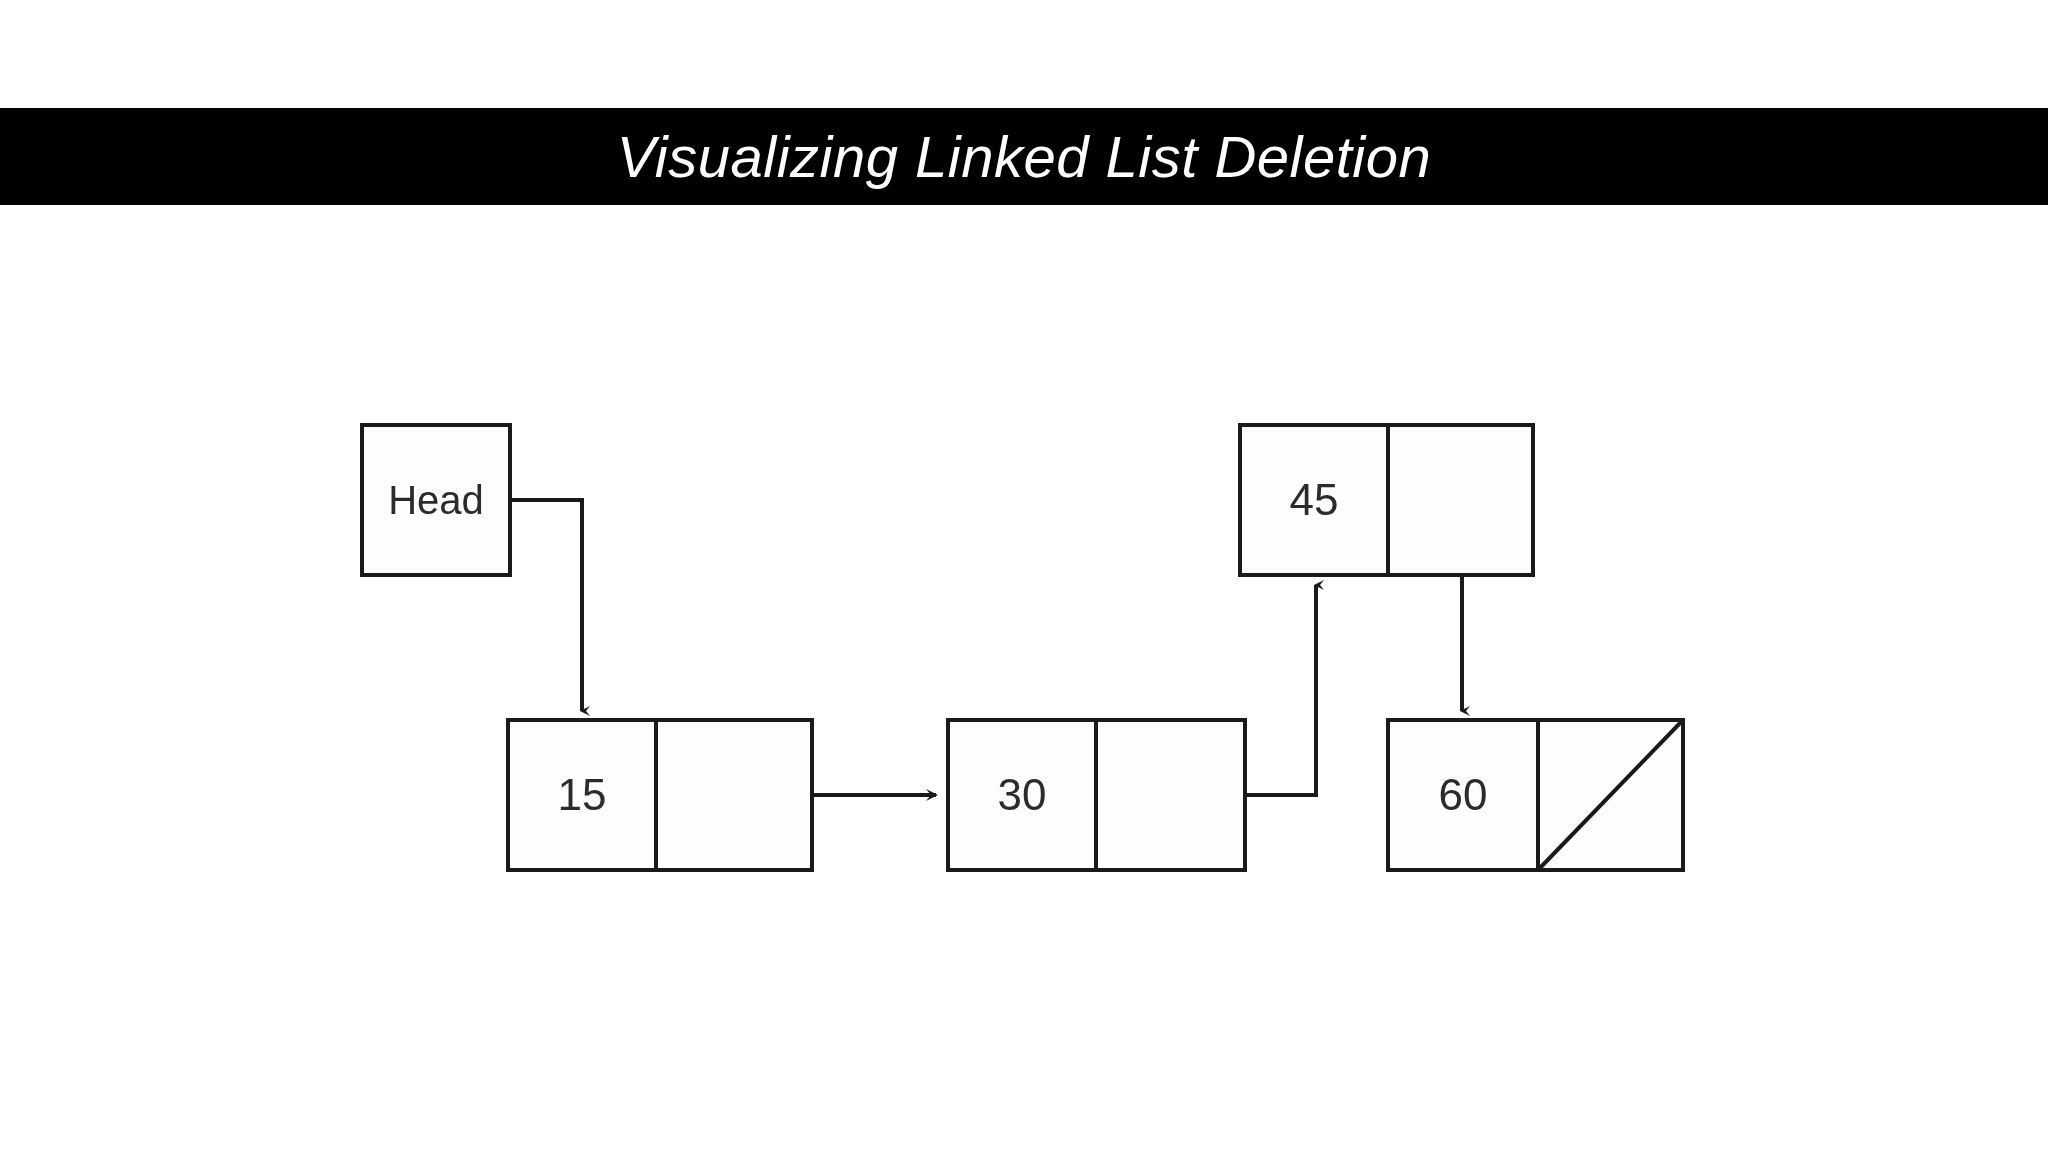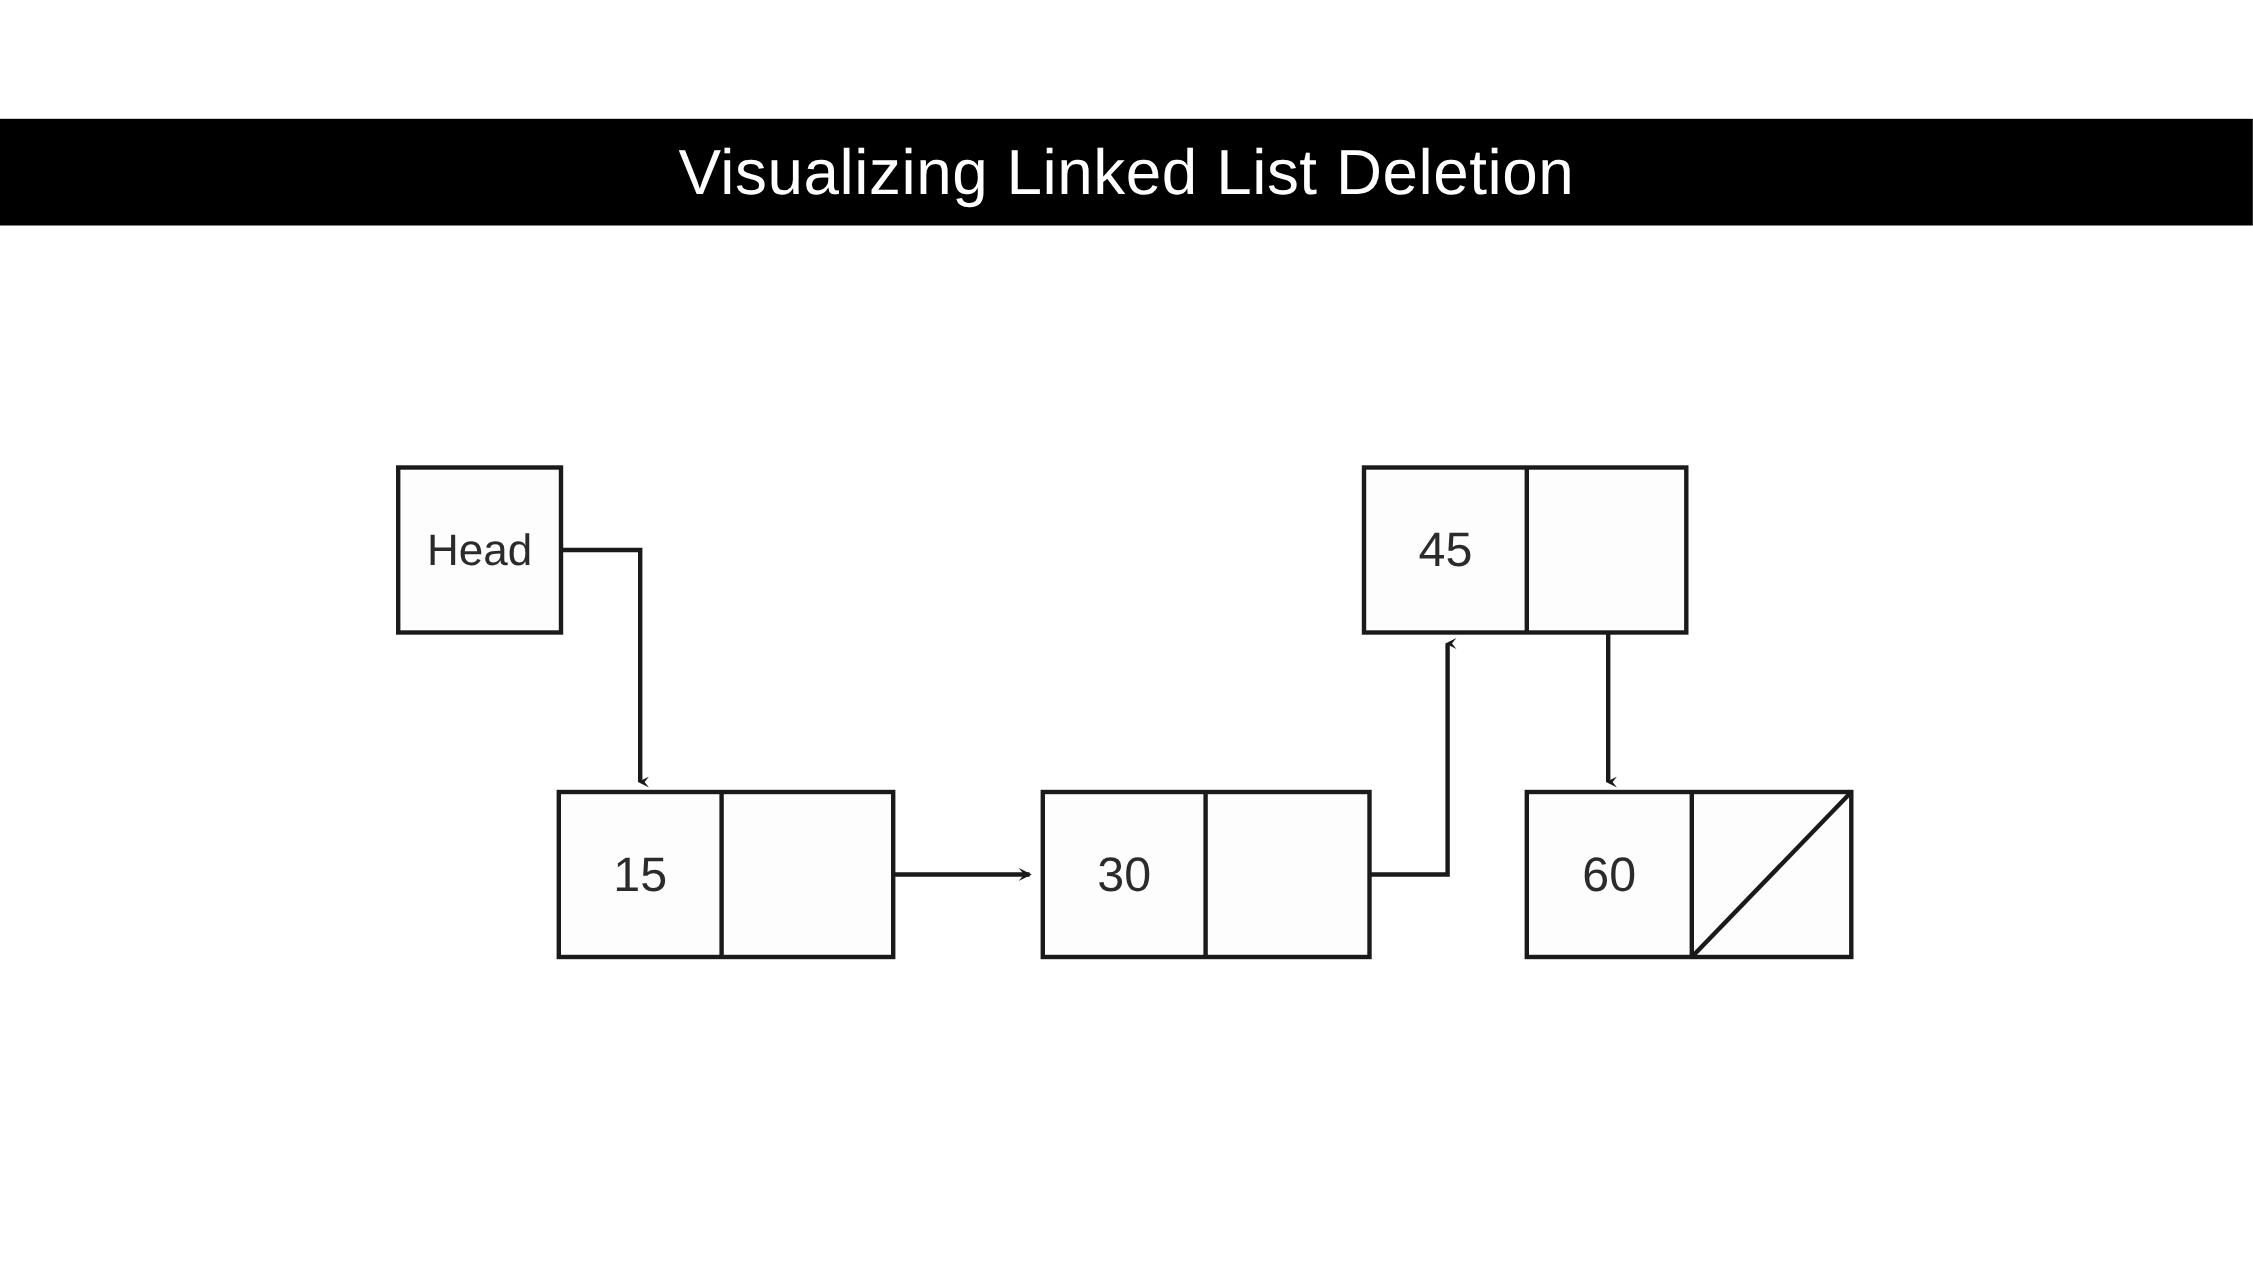--- a/index.html
+++ b/index.html
@@ -20,20 +20,21 @@
     position: absolute;
     left: 0;
     top: 108px;
     width: 2048px;
     height: 97px;
     background: #000000;
     display: flex;
     align-items: center;
     justify-content: center;
     box-sizing: border-box;
+    font-style: italic;
   }
   #title-text {
     color: #ffffff;
     font-family: "Liberation Sans", sans-serif;
     font-size: 58px;
     font-weight: 400;
     letter-spacing: 0.5px;
     line-height: 1;
     white-space: nowrap;
   }

